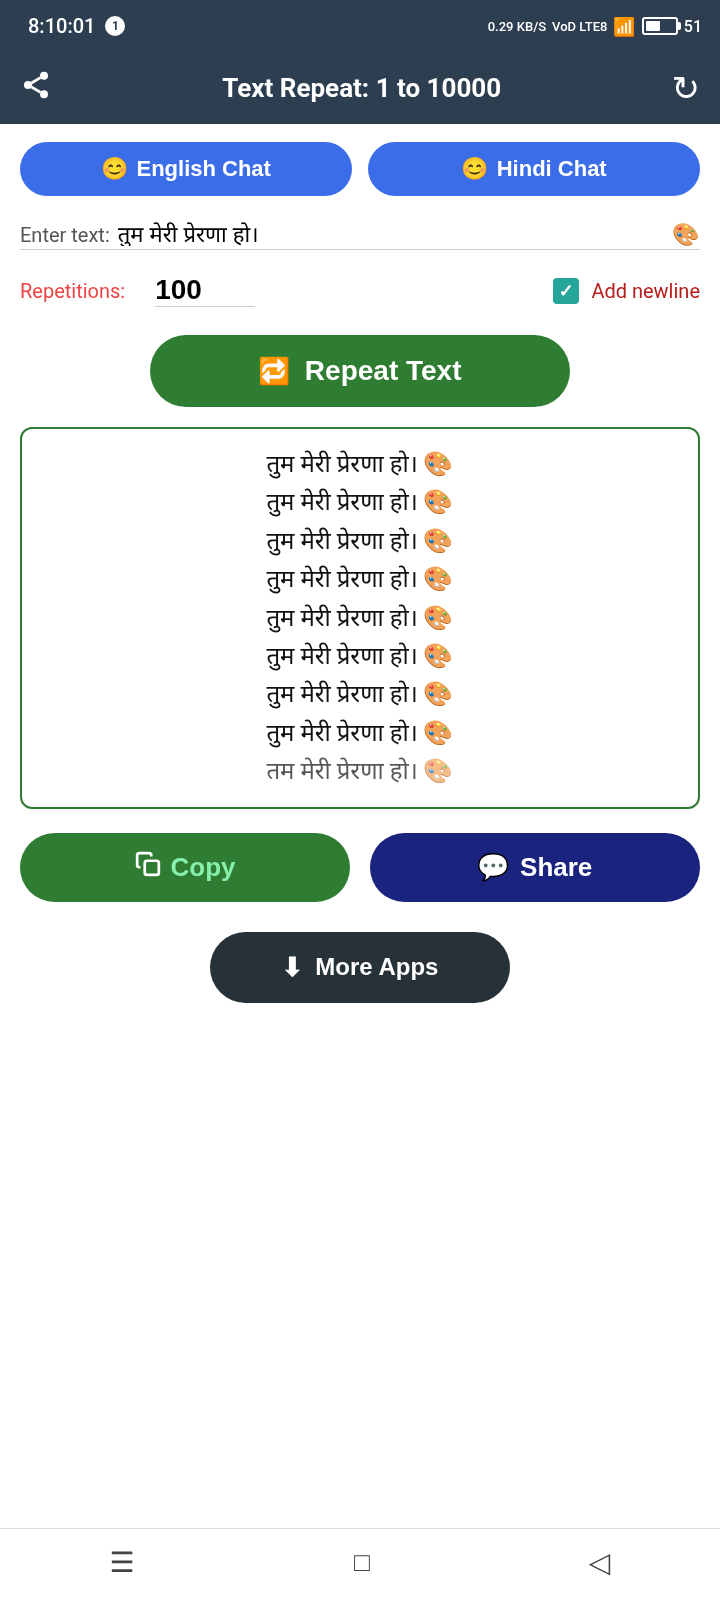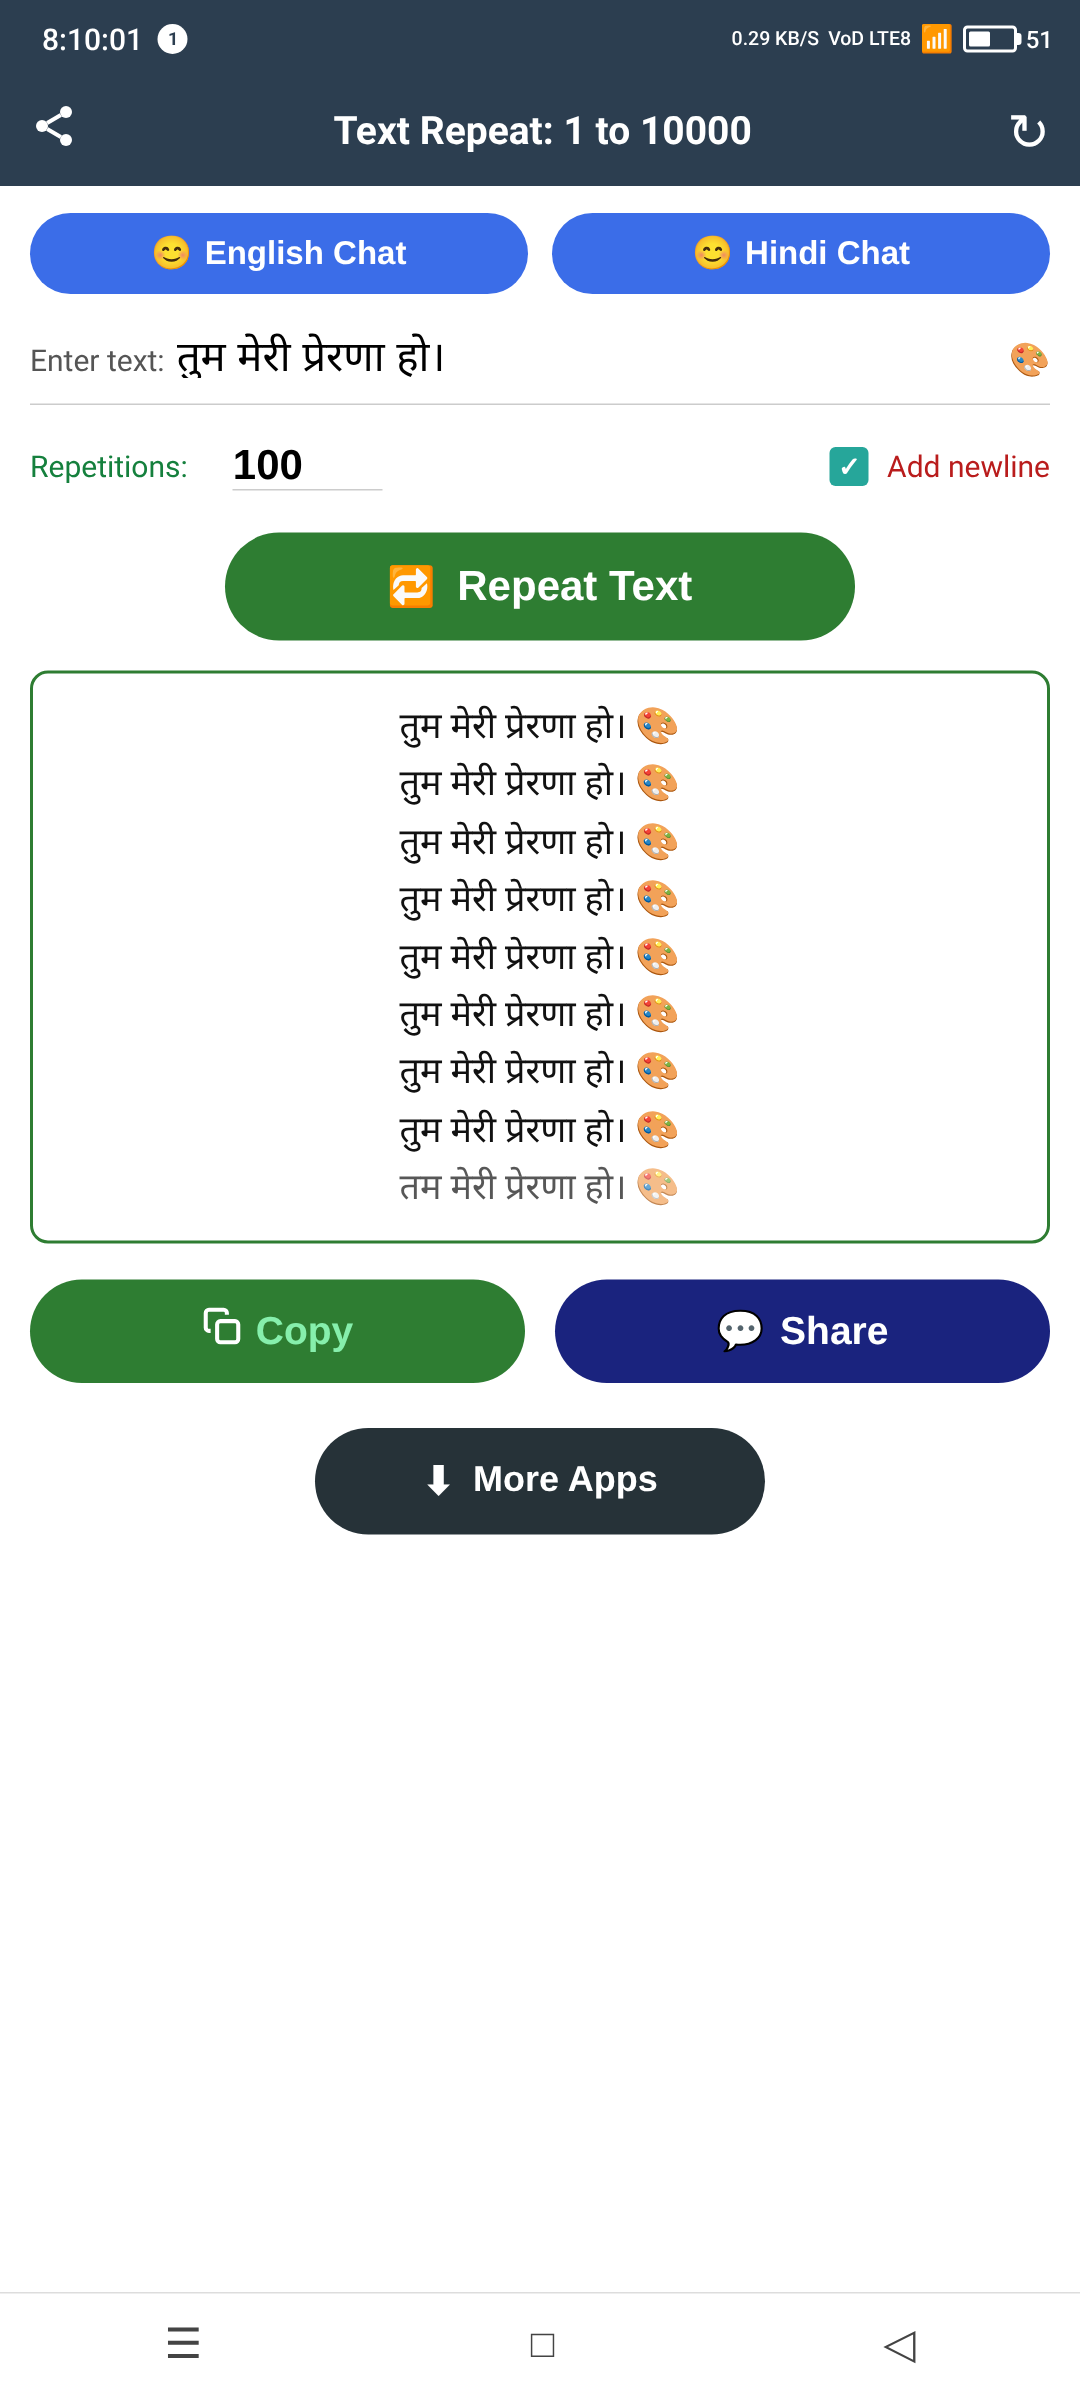--- a/index.html
+++ b/index.html
@@ -114,46 +114,46 @@
       justify-content: center;
       gap: 8px;
     }
 
     
     .input-row {
       display: flex;
       align-items: baseline;
       margin-bottom: 24px;
       border-bottom: 1.5px solid #ccc;
-      padding-bottom: 16px;
+      padding-bottom: 2px;
     }
     .input-label {
       color: #555;
       font-size: 20px;
       white-space: nowrap;
       margin-right: 8px;
     }
     .text-input {
       border: none;
       outline: none;
-      font-size: 28px;
+      font-size: 22px;
       flex: 1;
       background: transparent;
     }
     .palette-emoji { font-size: 22px; }
 
     
     .rep-row {
       display: flex;
       align-items: center;
       margin-bottom: 28px;
       gap: 30px;
     }
     .rep-label {
-      color: #15803d;
+      color: #ef4444;
       font-size: 20px;
     }
     .rep-input {
       border: none;
       border-bottom: 1.5px solid #ccc;
       outline: none;
       font-size: 28px;
       font-weight: bold;
       width: 100px;
       background: transparent;

